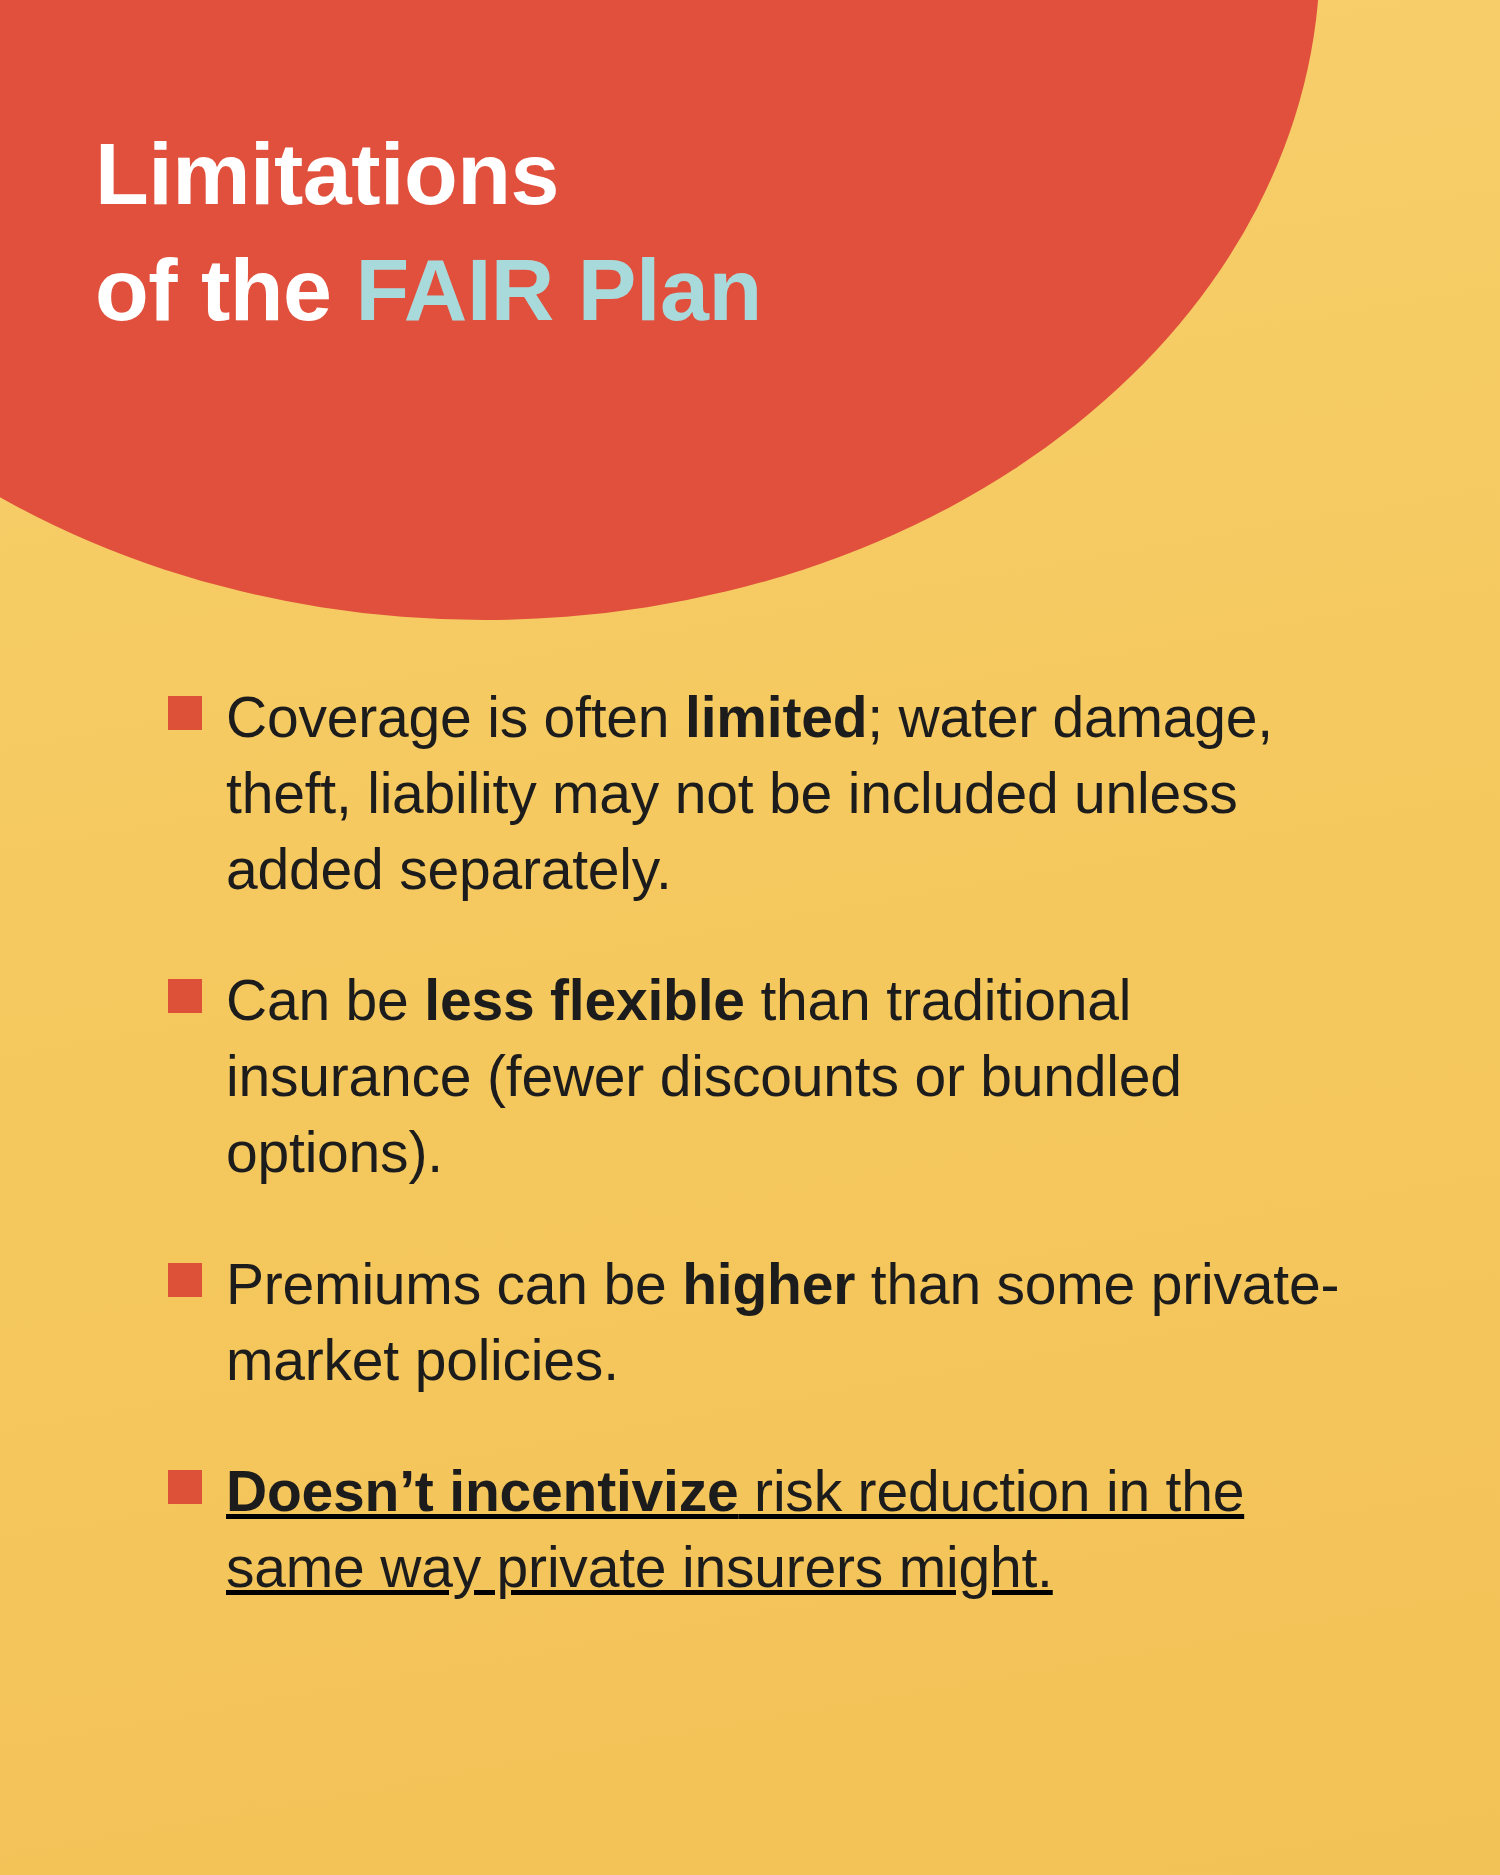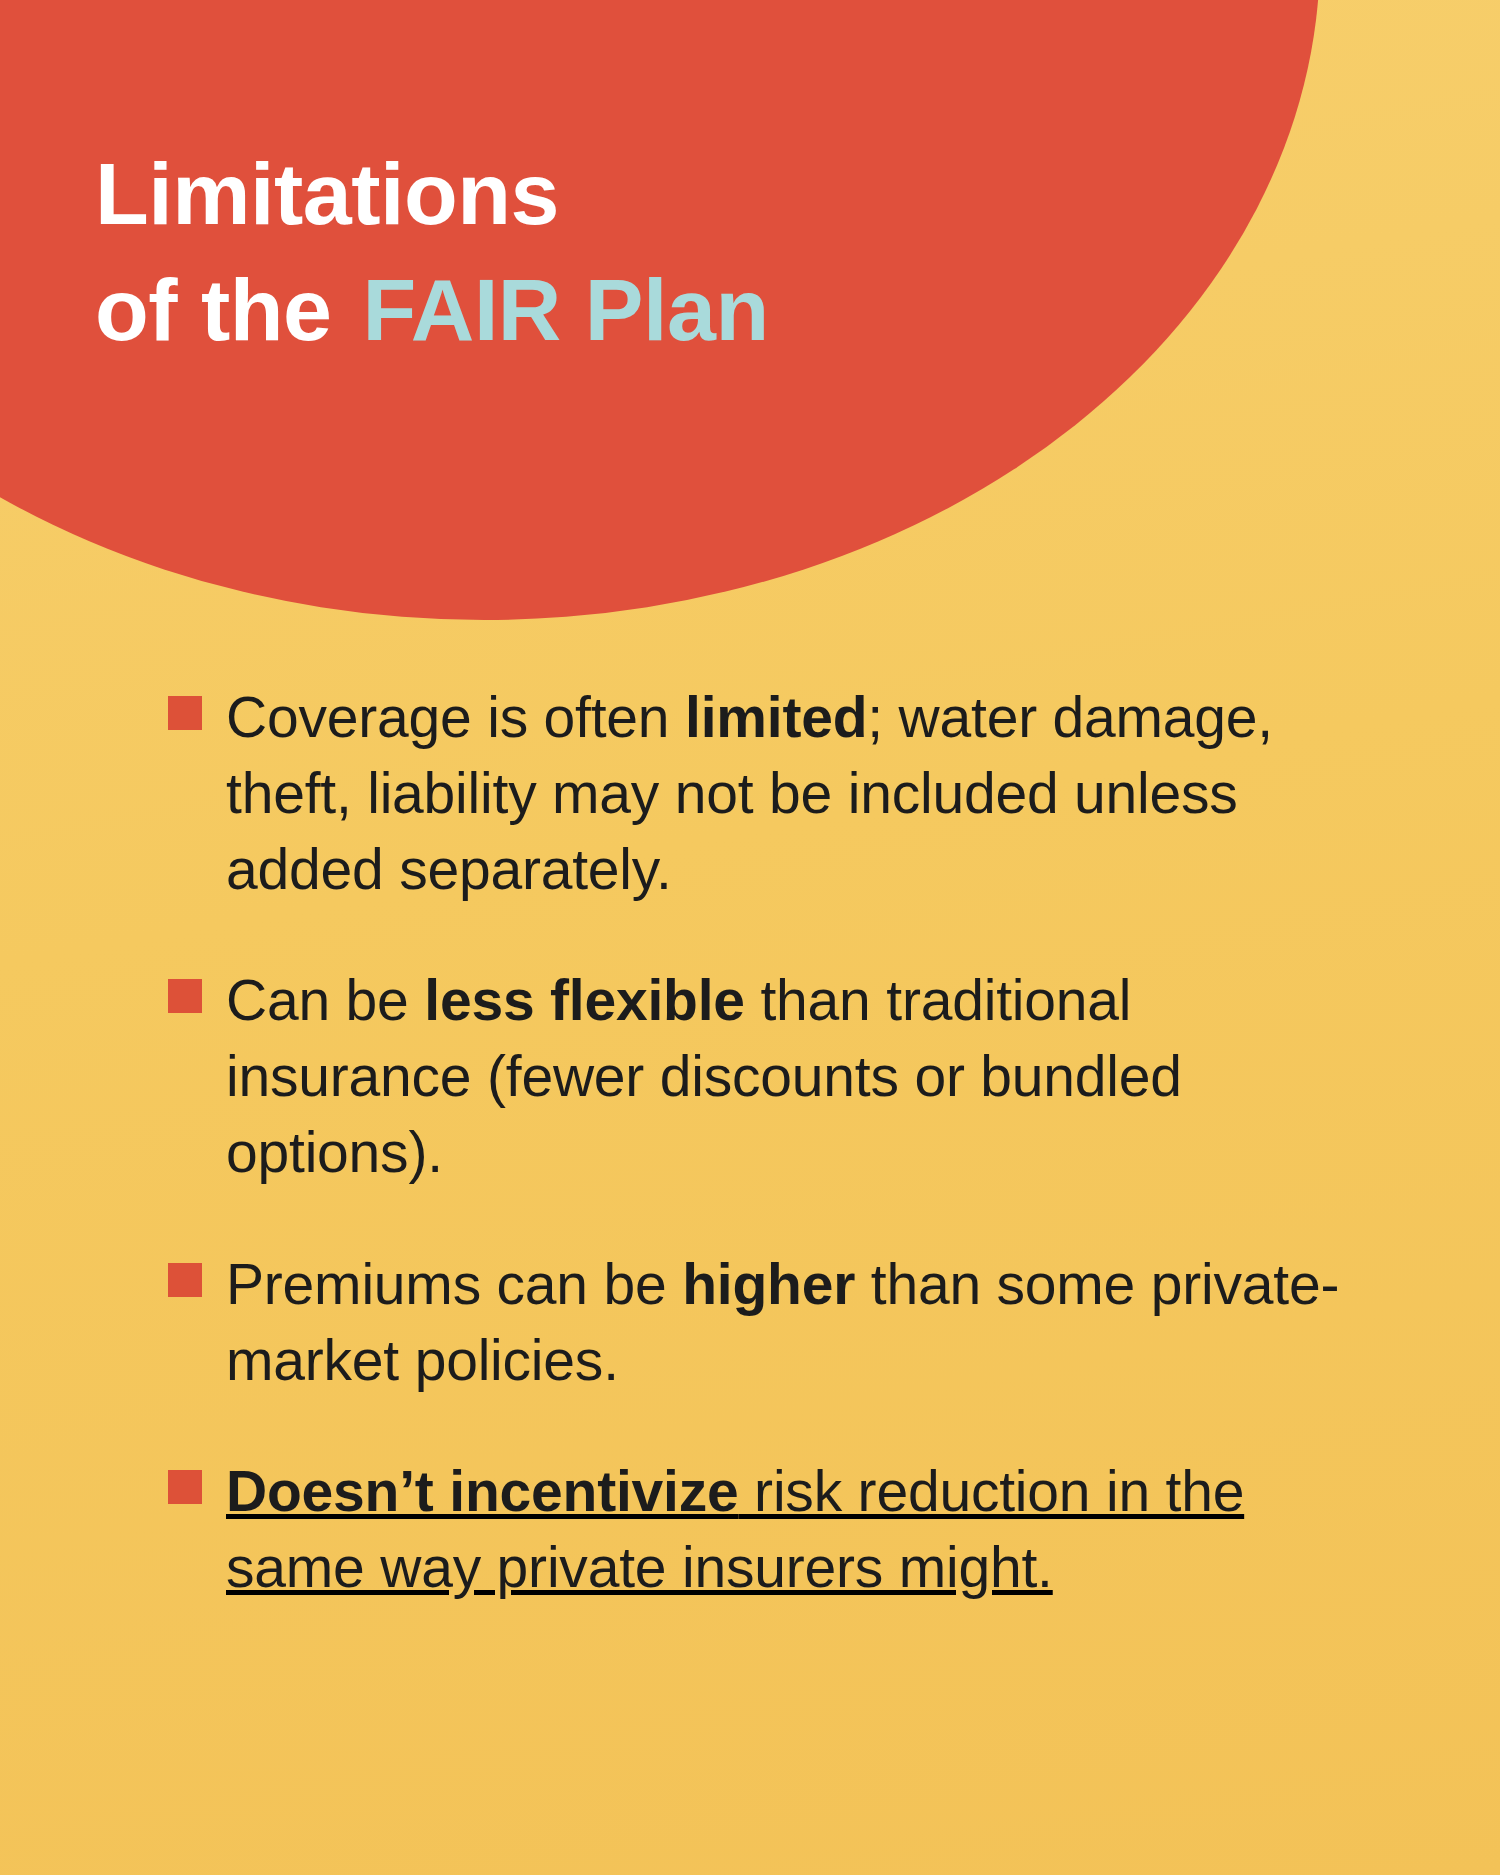--- a/index.html
+++ b/index.html
@@ -31,33 +31,33 @@
     width: 1672px;
     height: 1330px;
     background: #e0503c;
     border-radius: 50%;
   }
 
   
   .title-block {
     position: absolute;
     left: 95px;
-    top: 136px;
+    top: 116px;
     width: 1000px;
   }
   .title-line {
     font-weight: bold;
     font-size: 88px;
     line-height: 1.32;
     letter-spacing: -0.5px;
     white-space: nowrap;
   }
   .title-line-1 { color: #ffffff; }
   .title-line-2 { color: #ffffff; }
-  .title-accent { color: #a9dadb; margin-left: 7px; }
+  .title-accent { color: #a9dadb; }
 
   
   .bullets {
     position: absolute;
     left: 168px;
     top: 680px;
     width: 1180px;
   }
   .bullet-row {
     display: flex;

